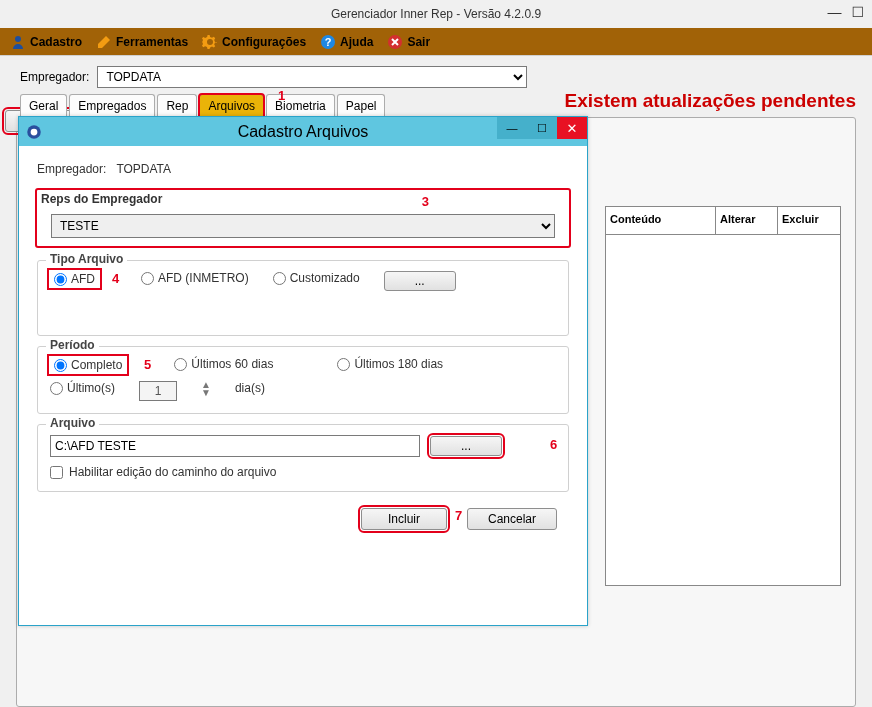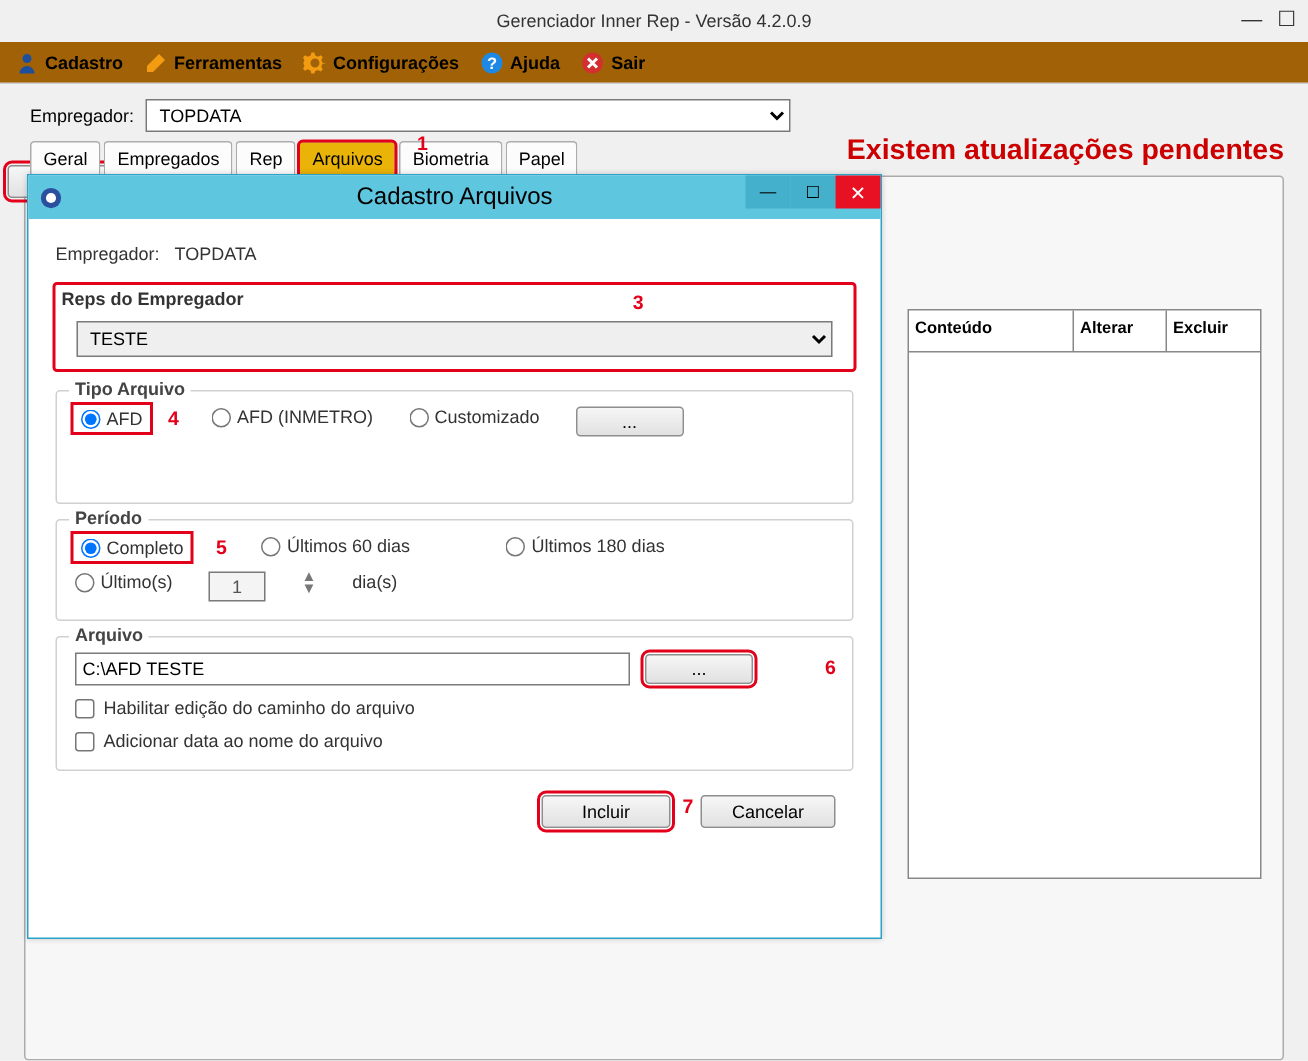--- a/index.html
+++ b/index.html
@@ -223,24 +223,20 @@
       <span class="legend">Arquivo</span>
       <div class="row rel">
         <input class="textin" value="C:\AFD TESTE" style="">
         <button class="btn browse-btn redbox">...</button>
         <span class="annot" style="left:500px; top:2px">6</span>
       </div>
       <label class="chk">
         <input type="checkbox" style="">
         <span>Habilitar edição do caminho do arquivo</span>
       </label>
-      <label class="chk">
-        <input type="checkbox" style="">
-        <span>Adicionar data ao nome do arquivo</span>
-      </label>
     </div>
 
     <div class="dlgbtns rel">
       <button class="btn redbox" style="padding:3px 26px">Incluir</button>
       <span class="annot" style="left:418px; top:6px">7</span>
       <button class="btn" style="padding:3px 20px">Cancelar</button>
     </div>
   </div>
 </div>
 

